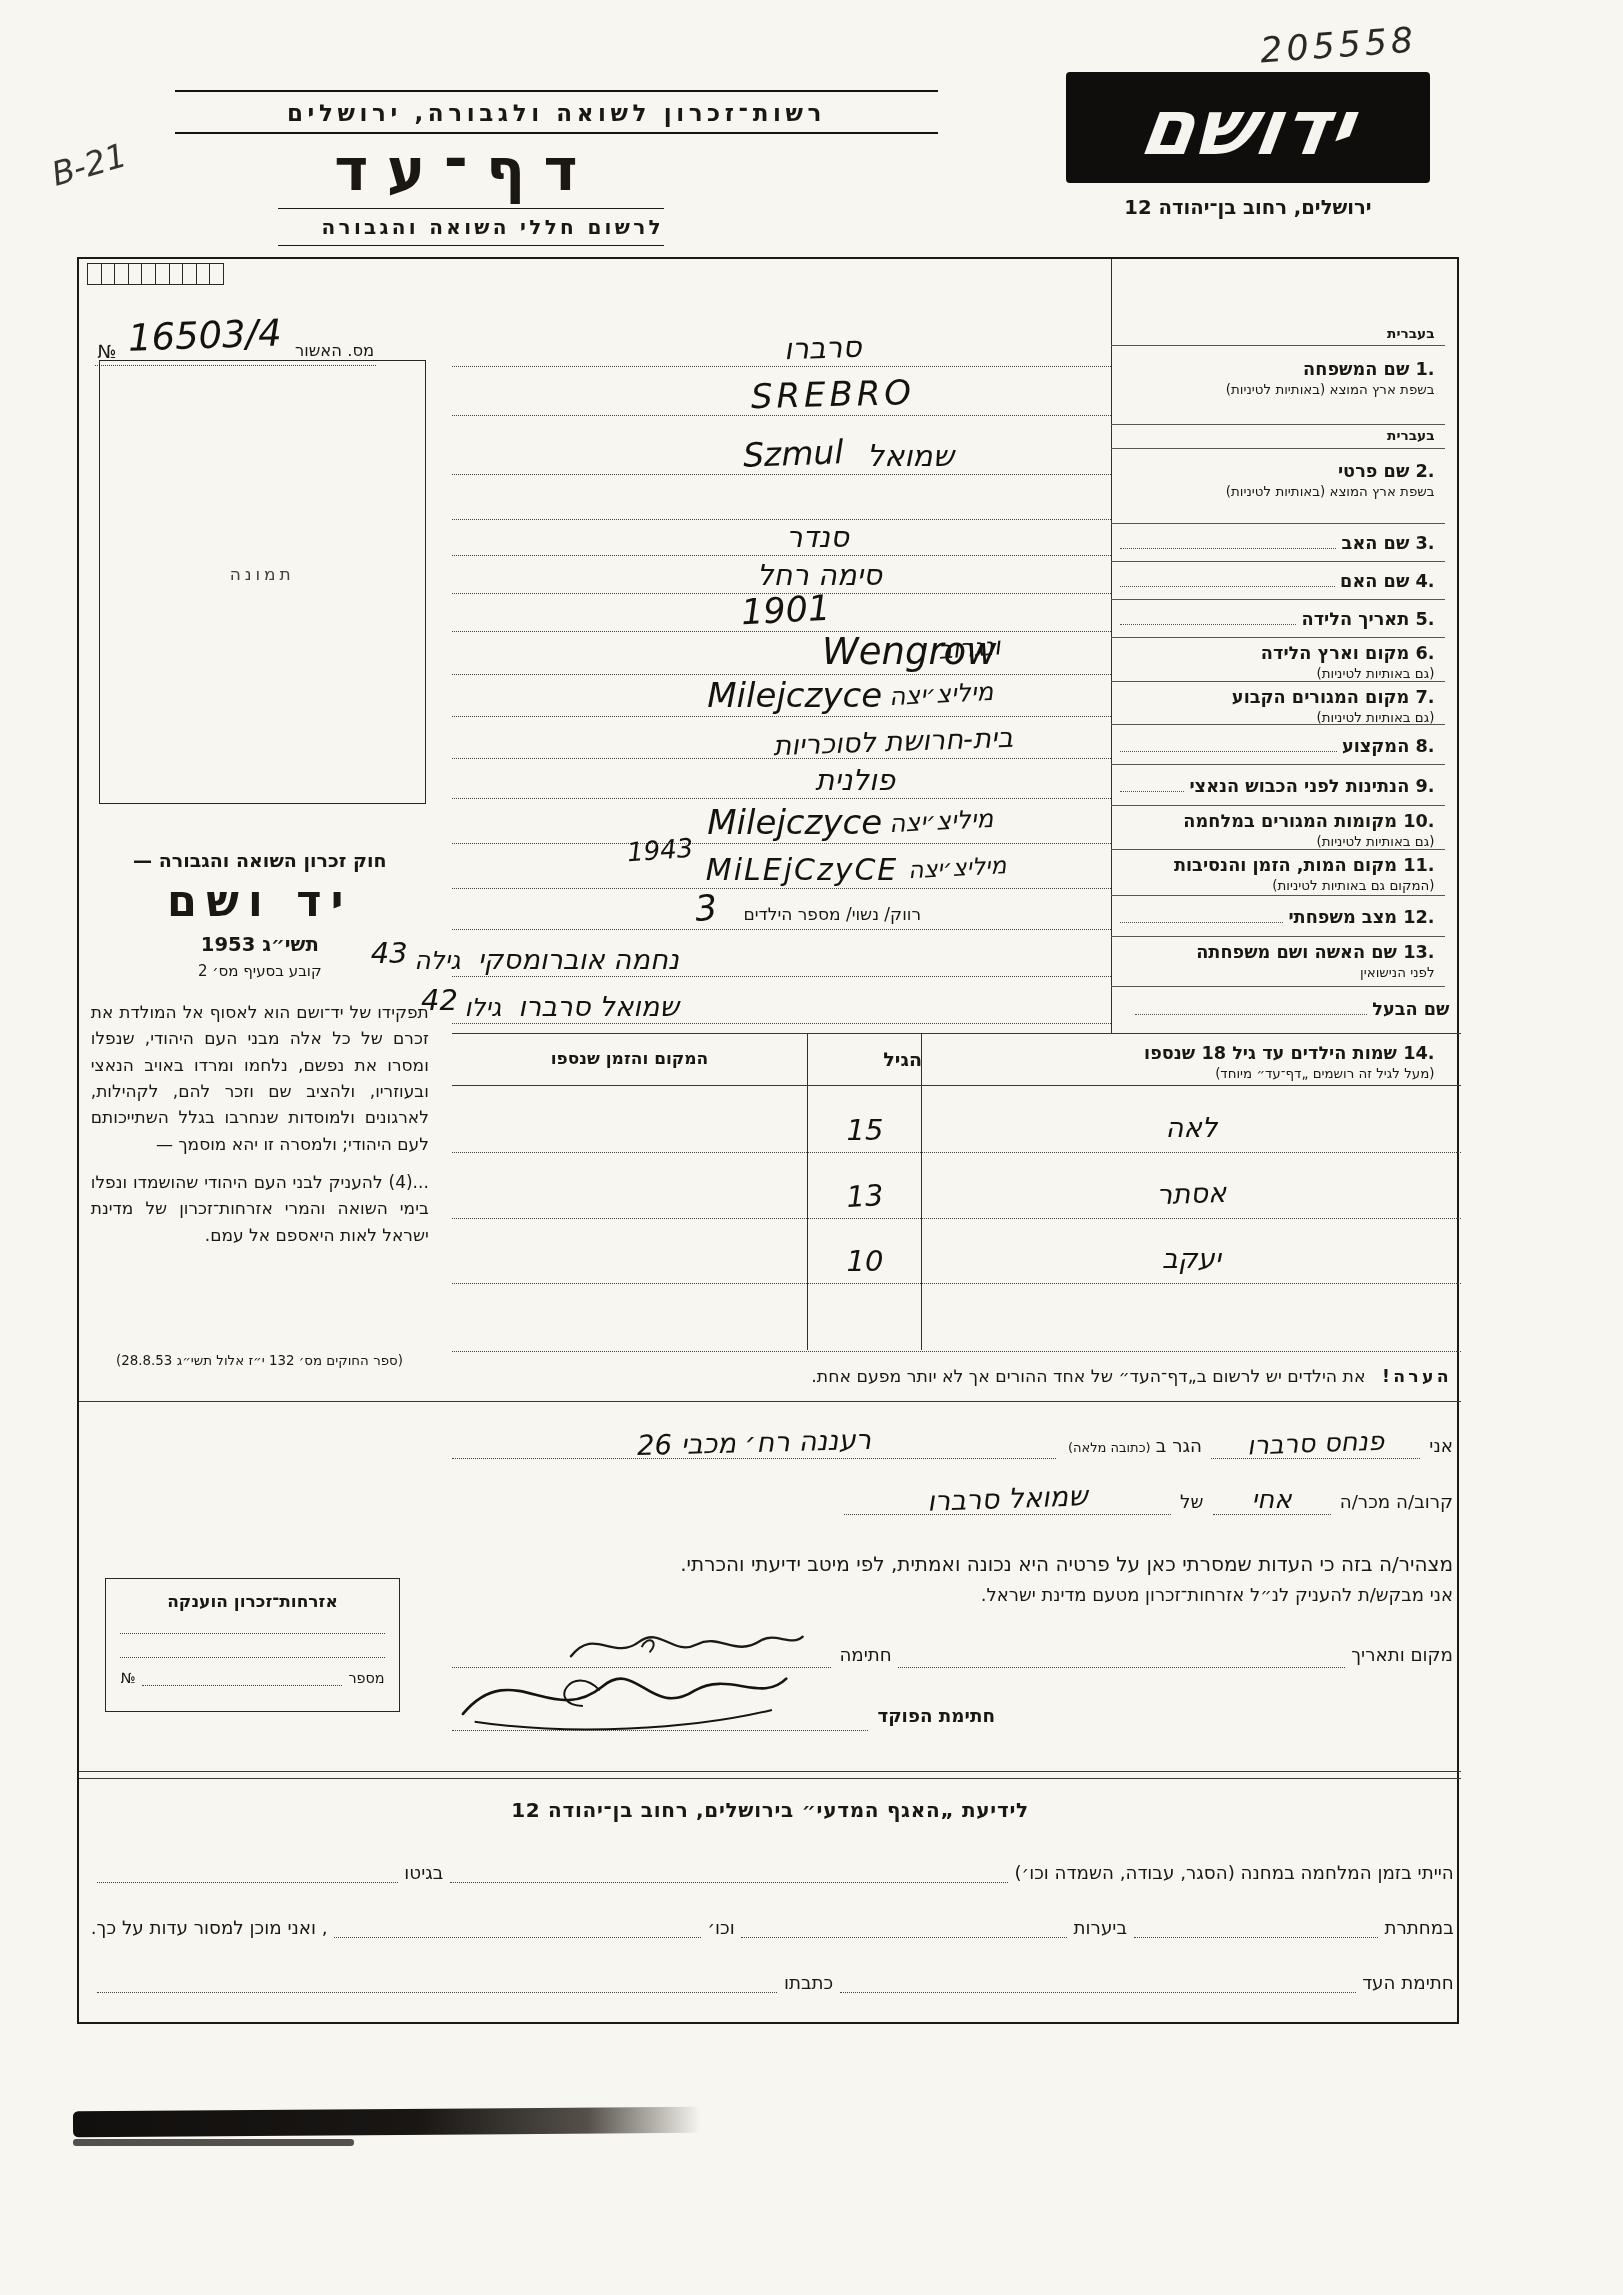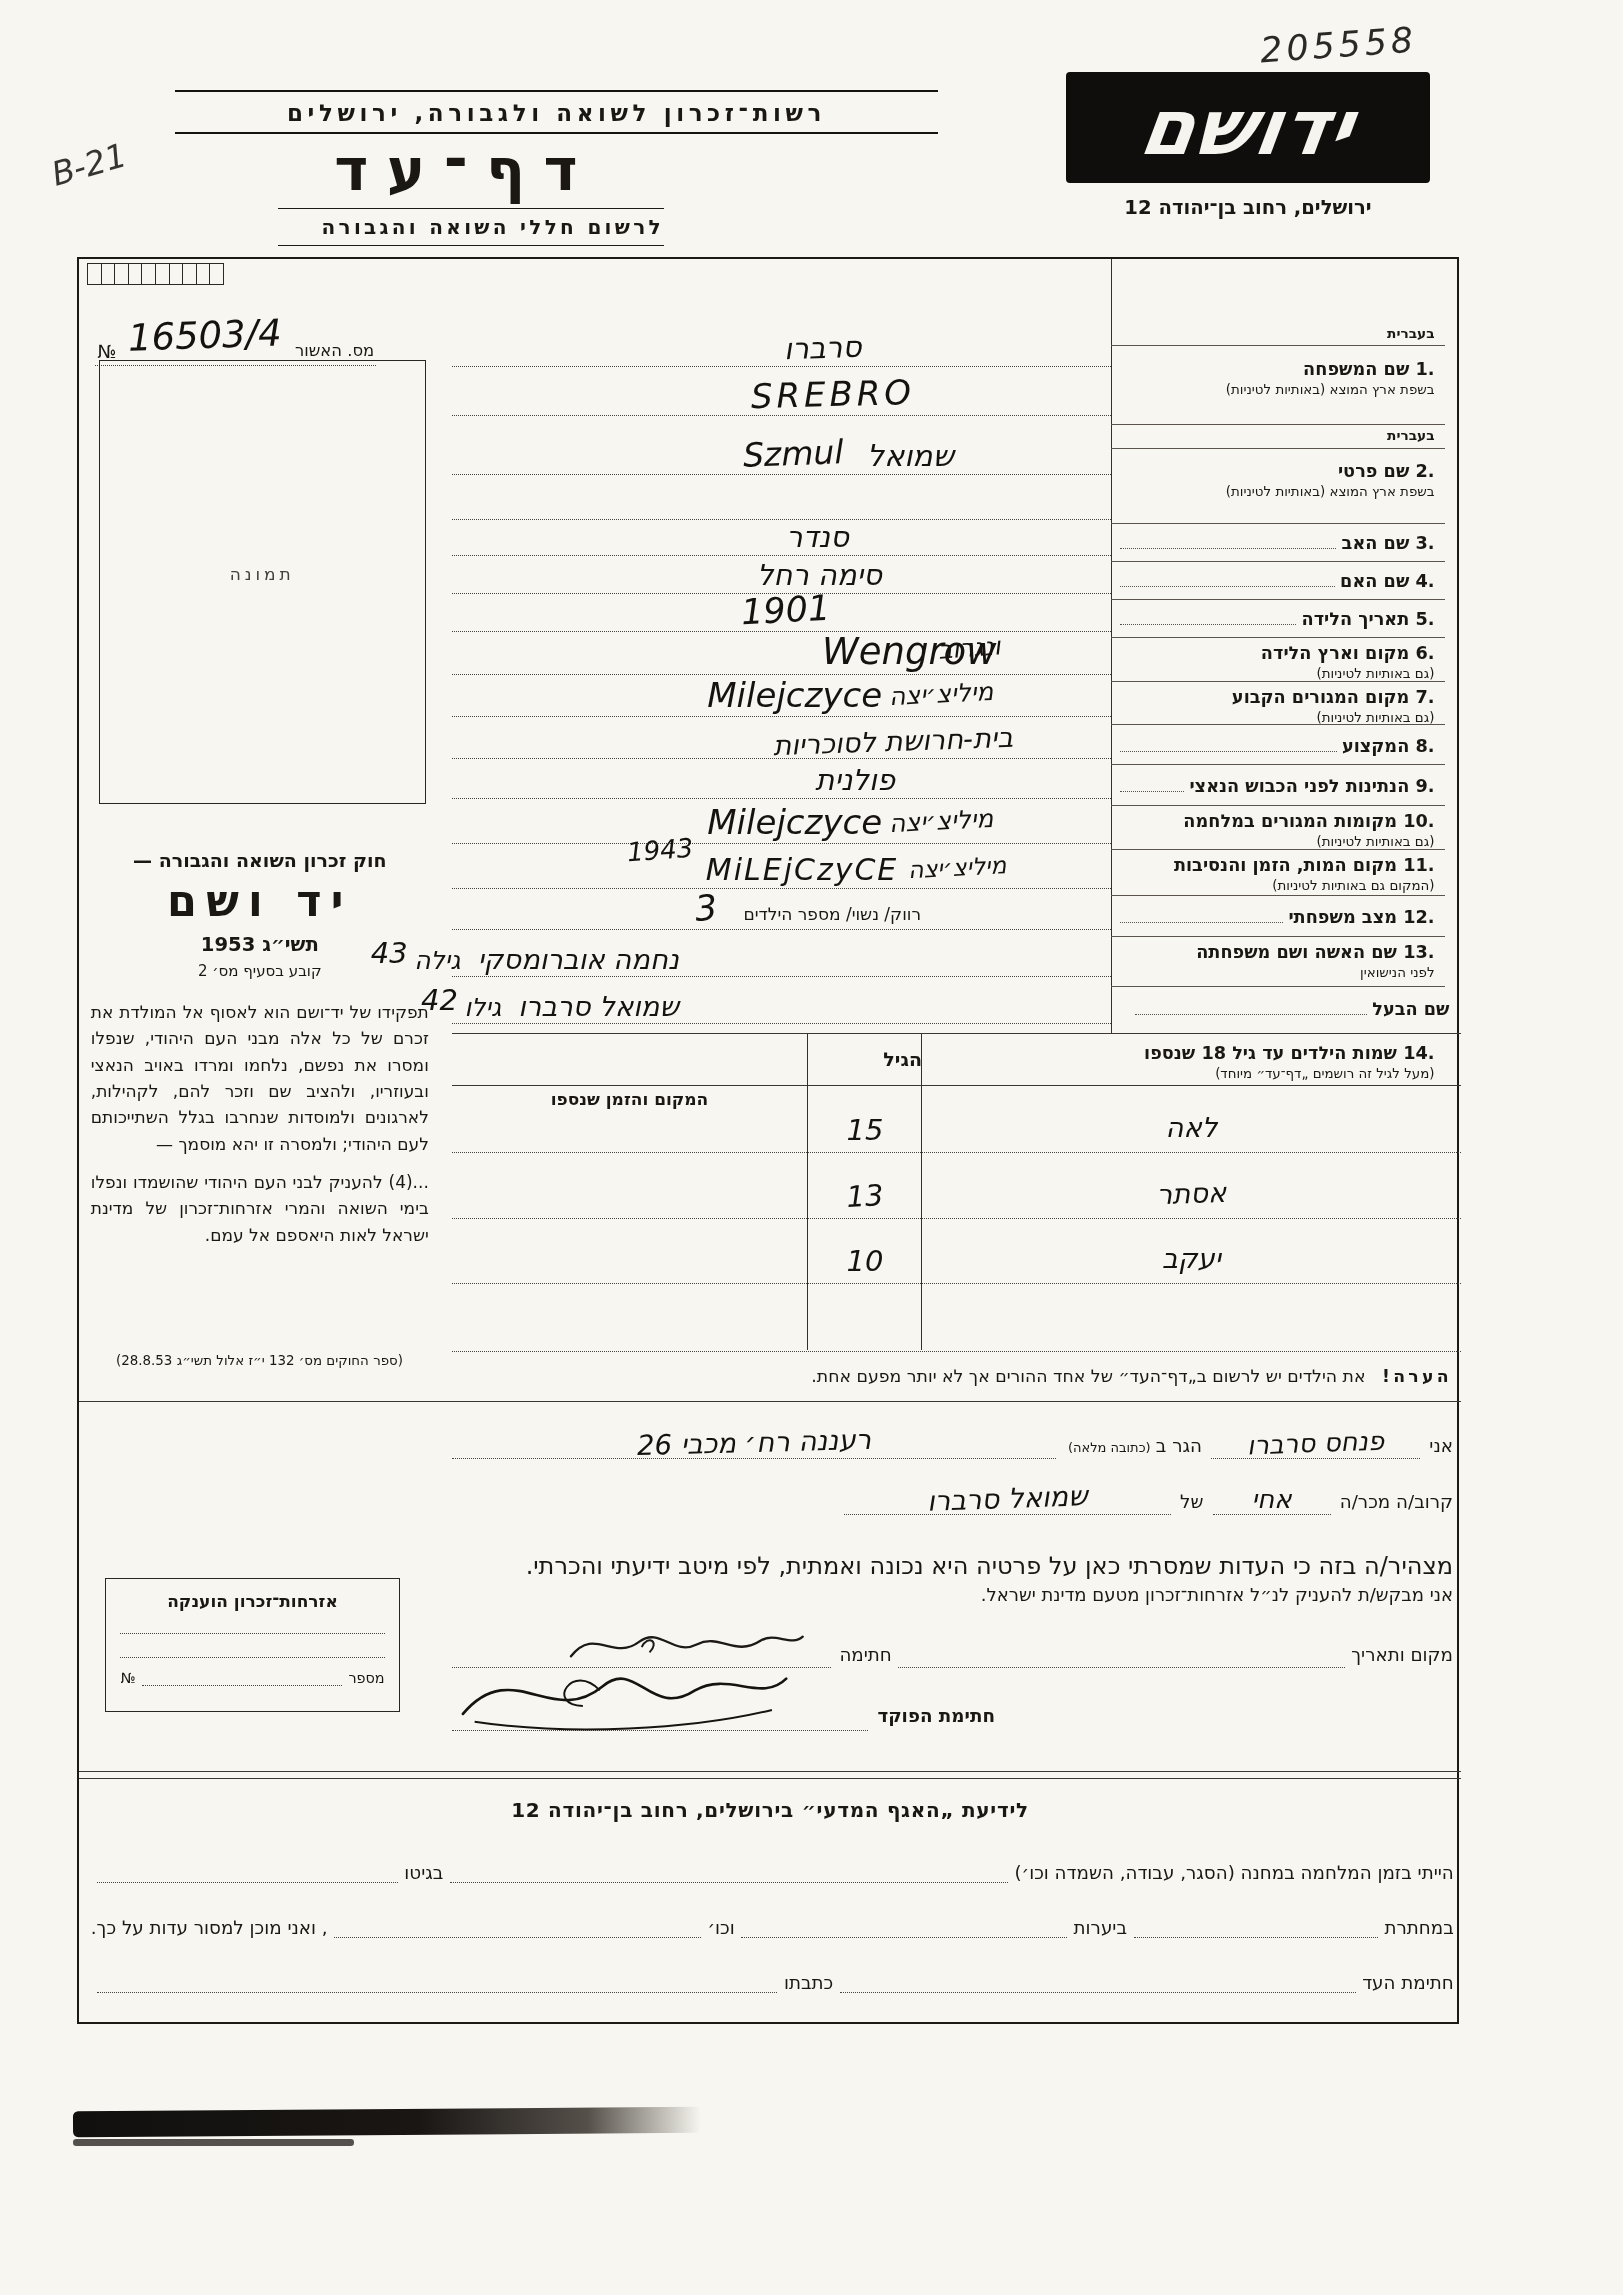--- a/index.html
+++ b/index.html
@@ -234,21 +234,21 @@
     <div class="ans" style="top:717px;">
       <span class="hw" style="font-size:27.5px; margin-right:432px;">שמואל סרברו</span>
       <span class="hw" style="font-size:25px; margin-right:17px;">גילו</span>
       <span class="hw" style="font-size:29px; margin-right:6.5px; transform:translateY(-5.2px);">42</span>
     </div>
 
     <div class="line" style="left:373px; top:774px; width:1009px; border-top-width:1.6px;"></div>
     <div class="vline" style="left:728px; top:774px; height:317px;"></div>
     <div class="vline" style="left:842px; top:774px; height:317px;"></div>
 
-    <div class="abs prt" style="left:373px; top:789px; width:355px; text-align:center; font-weight:bold; font-size:17px;margin-top:41px;">המקום והזמן שנספו</div>
+    <div class="abs prt" style="left:373px; top:789px; width:355px; text-align:center; font-weight:bold; font-size:17px;">המקום והזמן שנספו</div>
     <div class="abs prt" style="left:728px; top:789px; width:115px; text-align:right; font-weight:bold; font-size:19px;">הגיל</div>
 
     <div class="cell" style="top:780px; height:46px; padding-top:2.6px;">
       <div class="main"><bdi class="bdi">14.</bdi> <span>שמות הילדים עד גיל 18 שנספו</span></div>
       <div class="sub">(מעל לגיל זה רושמים „דף־עד״ מיוחד)</div>
     </div>
 
     <div class="line" style="left:373px; top:826px; width:1009px;"></div>
     <div class="dline" style="left:373px; top:893px; width:1009px;"></div>
     <div class="dline" style="left:373px; top:959px; width:1009px;"></div>
@@ -285,21 +285,21 @@
       <span class="slot" style="flex:0 0 118px; margin:0 9.2px;">
         <span class="hw" style="font-size:26px;">אחי</span>
       </span>
       <span class="pr28">של</span>
       <span class="slot" style="flex:0 0 327px; margin:0 9.2px;">
         <span class="hw" style="font-size:27.5px; transform:rotate(-2deg);">שמואל סרברו</span>
       </span>
       <span style="flex:1;"></span>
     </div>
 
-    <div class="abs prt" style="left:373px; top:1293px; width:1001px; text-align:right; font-size:24px;">מצהיר/ה בזה כי העדות שמסרתי כאן על פרטיה היא נכונה ואמתית, לפי מיטב ידיעתי והכרתי.</div>
+    <div class="abs prt" style="left:373px; top:1293px; width:1001px; text-align:right; font-size:20px;">מצהיר/ה בזה כי העדות שמסרתי כאן על פרטיה היא נכונה ואמתית, לפי מיטב ידיעתי והכרתי.</div>
     <div class="abs prt" style="left:373px; top:1325px; width:1001px; text-align:right; font-size:18px;">אני מבקש/ת להעניק לנ״ל אזרחות־זכרון מטעם מדינת ישראל.</div>
 
     <div class="abs" style="left:373px; top:1361px; width:1001px; height:48px; display:flex; align-items:flex-end; direction:rtl;">
       <span class="pr28">מקום ותאריך</span>
       <span class="lead" style="flex:2;"></span>
       <span class="pr28">חתימה</span>
       <span class="slot" style="flex:1.7; margin-right:7.9px; height:13px;">
         <svg style="position:absolute; bottom:-5.2px; right:19.6px;" width="249" height="55" viewBox="0 0 380 84">
           <path d="M12 60 C 48 14, 76 68, 116 38 C 148 14, 168 60, 204 42 C 240 24, 262 62, 302 36 C 324 22, 348 46, 366 30" fill="none" stroke="#1c1916" stroke-width="3.5" stroke-linecap="round"></path>
           <path d="M120 46 c 10 -20, 28 -8, 12 8" fill="none" stroke="#1c1916" stroke-width="3"></path>

